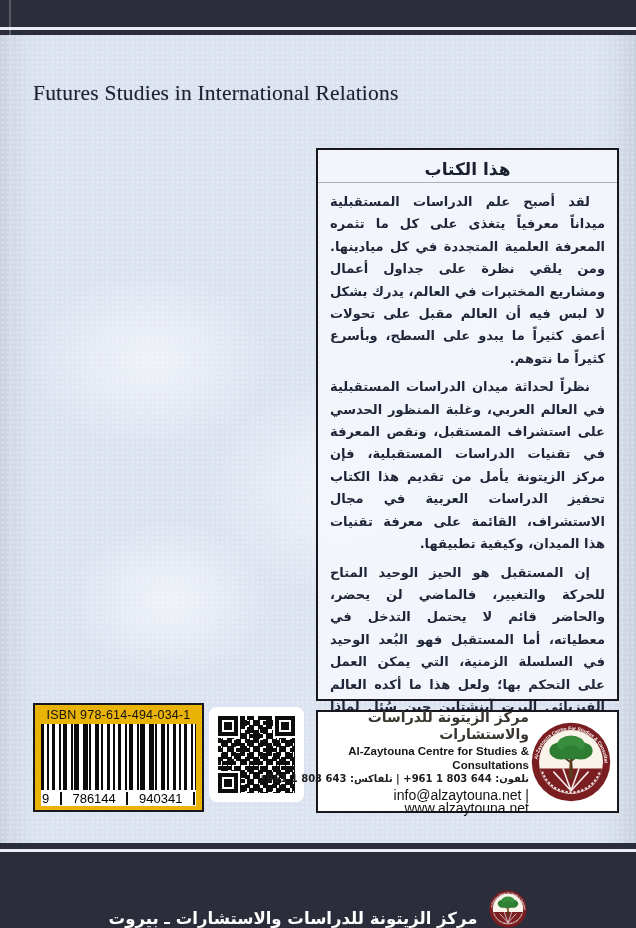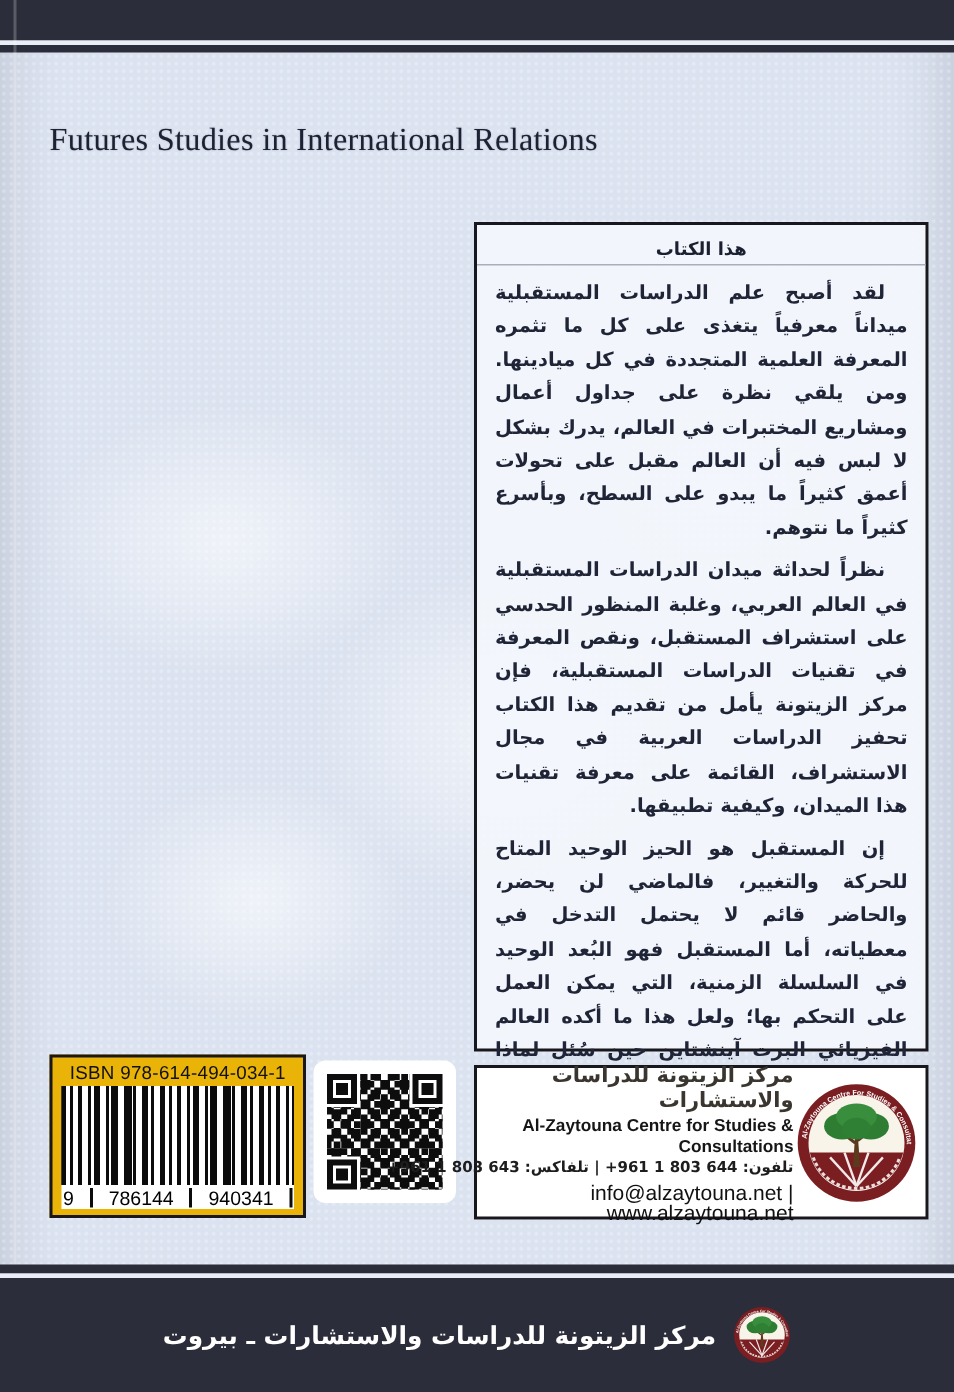--- a/index.html
+++ b/index.html
@@ -10,42 +10,42 @@
     box-shadow:inset 0 0 40px rgba(20,25,50,.18);
   }
   
   .band{position:absolute;left:0;width:636px;background:#2b2d3a;}
   .band-top{top:0;height:27px;}
   .hairline{position:absolute;left:0;width:636px;}
   .hl-light-top{top:27px;height:3px;background:#e9edf6;}
   .hl-dark-top{top:30px;height:5px;background:#2b2d3a;}
   .hl-dark-bottom{top:843px;height:6px;background:#2b2d3a;}
   .hl-light-bottom{top:849px;height:3px;background:#e9edf6;}
-  .band-bottom{top:852px;height:76px;display:flex;align-items:center;justify-content:center;gap:12px;}
+  .band-bottom{top:852px;height:76px;display:flex;align-items:flex-end;justify-content:center;gap:12px;}
   
   .texture{position:absolute;left:0;top:35px;width:636px;height:808px;pointer-events:none;
     background-image:radial-gradient(rgba(255,255,255,.45) 1px, rgba(255,255,255,0) 1.4px);
     background-size:5px 5px;opacity:.55;}
   .wm{position:absolute;border-radius:50%;pointer-events:none;
     background:radial-gradient(closest-side,rgba(255,255,255,.55),rgba(255,255,255,0));}
   .wm1{left:30px;top:270px;width:240px;height:180px;}
   .wm2{left:210px;top:380px;width:260px;height:220px;}
   .wm3{left:70px;top:520px;width:200px;height:160px;}
   .wm4{left:380px;top:250px;width:200px;height:160px;opacity:.6;}
   .spine-fold{position:absolute;left:9px;top:0;width:2px;height:928px;background:rgba(255,255,255,.22);pointer-events:none;}
   
   .title{position:absolute;left:33px;top:78px;width:460px;margin:0;
     font-family:"Liberation Serif","DejaVu Serif",serif;font-weight:normal;
     font-size:21.5px;line-height:31px;color:#1c2133;letter-spacing:.2px;
     text-shadow:0 0 1px rgba(28,33,51,.35);}
   
   .about-box{position:absolute;left:316px;top:148px;width:303px;height:553px;
     box-sizing:border-box;border:2px solid #17171d;background:rgba(243,246,252,.93);
     padding:7px 12px 8px;}
-  .about-heading{margin:2px 0 3px;text-align:center;font-size:12px;font-weight:bold;
+  .about-heading{margin:2px 0 3px;text-align:center;font-size:17px;font-weight:bold;
     color:#1b2030;direction:rtl;}
   .about-divider{height:1px;background:#a9aebc;margin:0 -12px 8px;}
   .about-box p{margin:0 0 6px;direction:rtl;text-align:justify;text-indent:15px;
     font-size:13px;line-height:22.4px;color:#1f2437;font-weight:bold;}
   
   .isbn-box{position:absolute;left:33px;top:703px;width:171px;height:109px;
     box-sizing:border-box;border:2px solid #17171d;background:#eab308;
     display:flex;flex-direction:column;padding:3px 6px 4px;}
   .isbn-label{font-family:"Liberation Sans",sans-serif;font-size:12.5px;color:#111;
     text-align:center;white-space:nowrap;letter-spacing:.2px;}

